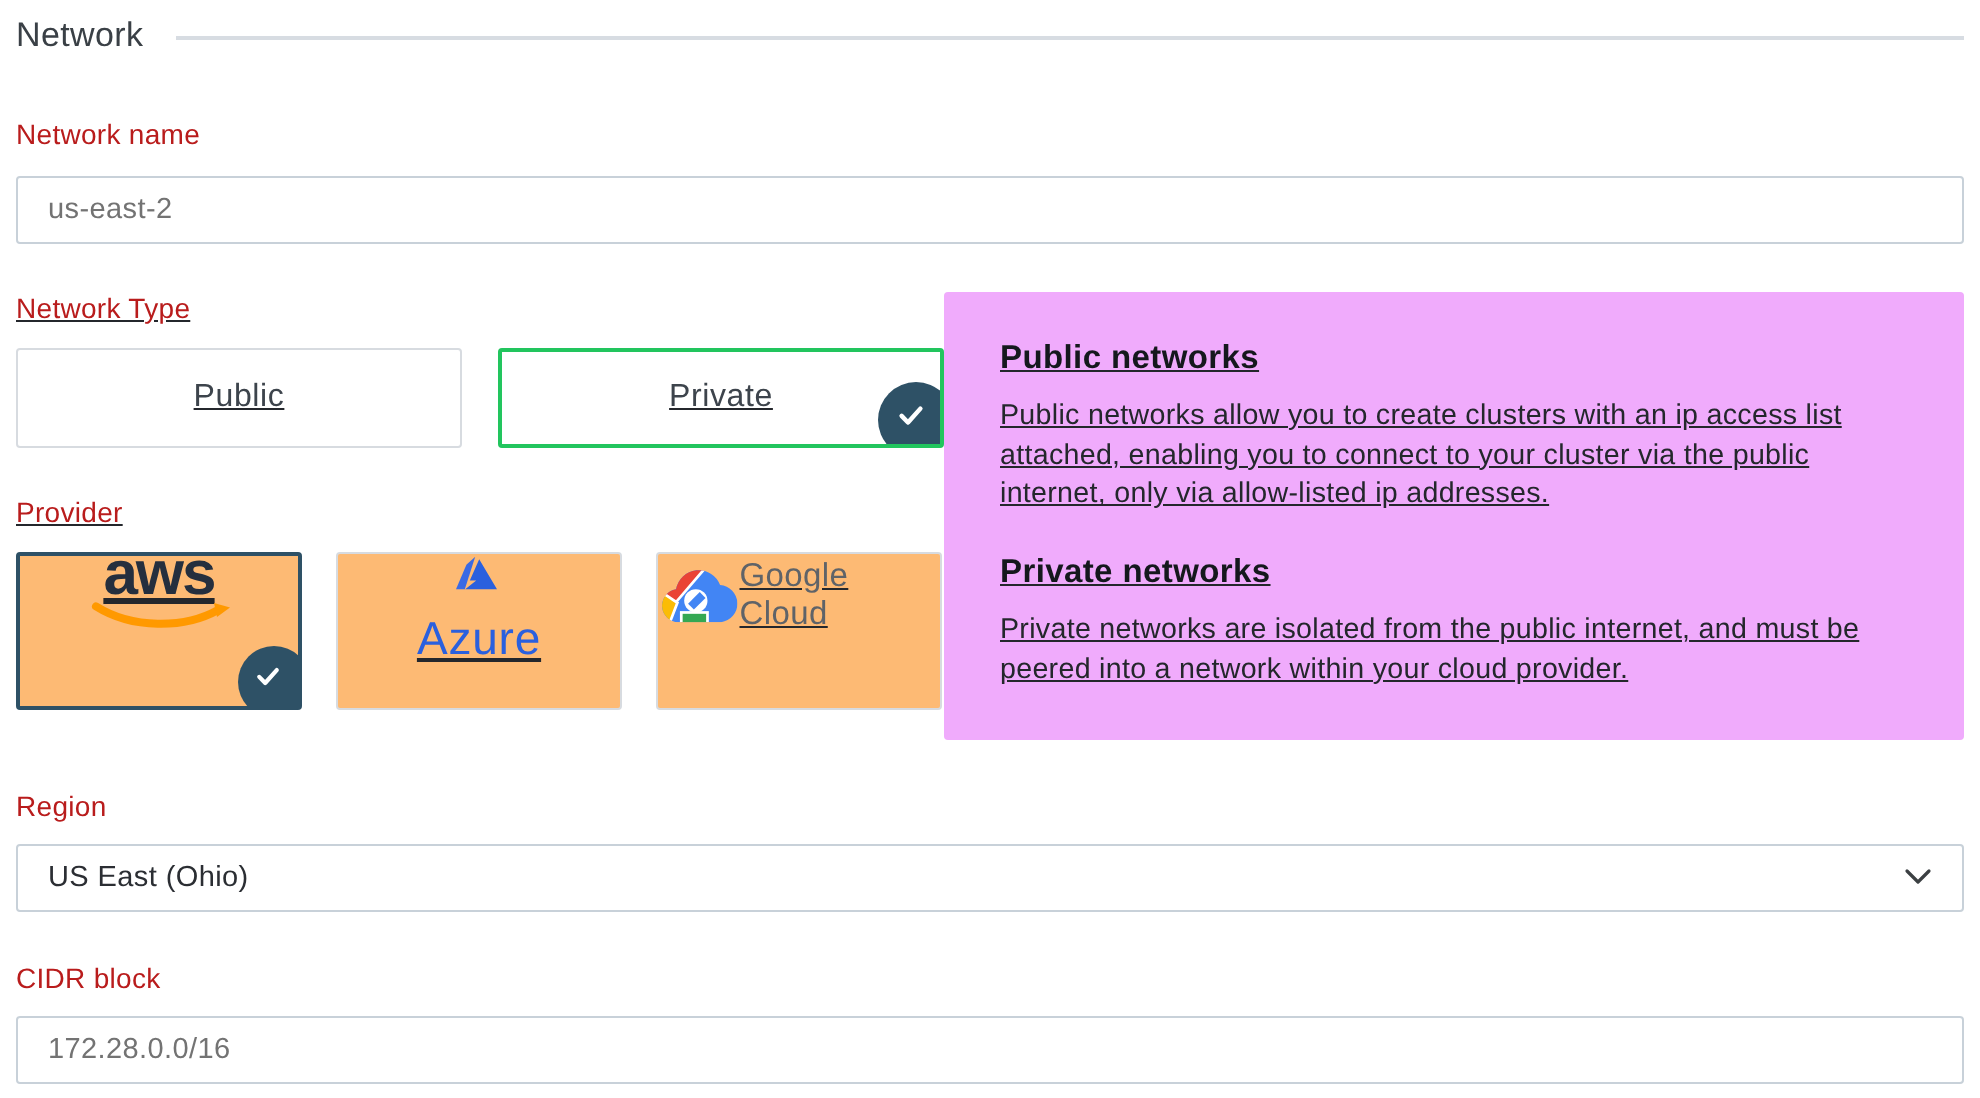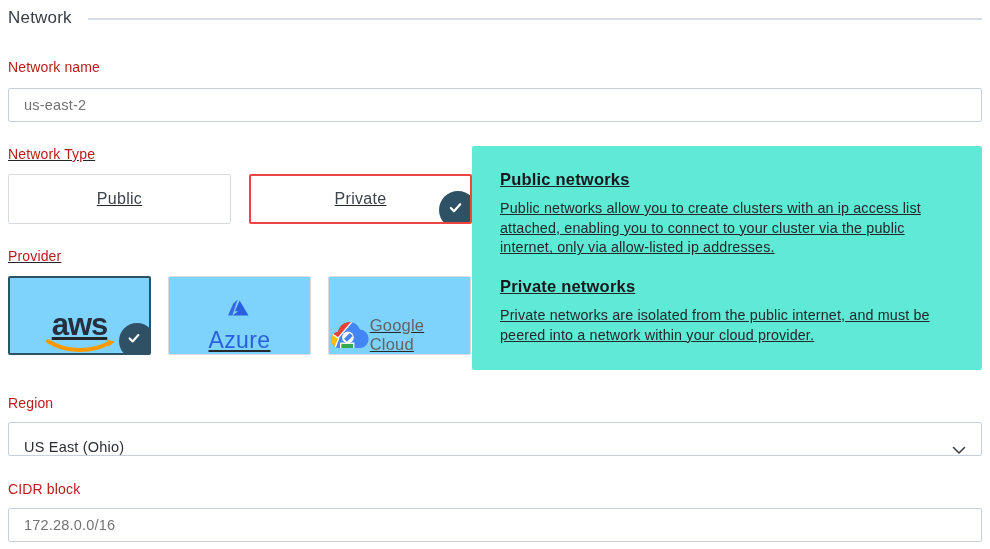--- a/index.html
+++ b/index.html
@@ -30,32 +30,32 @@
   .main-row { display:grid; grid-template-columns:464px 1fr; margin-top:24px;text-decoration:underline; }
 
   .type-row { display:flex; gap:18px; margin-top:12px; }
   .choice-btn {
     position:relative; overflow:hidden; background:#fff; cursor:pointer;
     border:1px solid #d7dbe0; border-radius:2px;
     display:flex; align-items:center; justify-content:center;
     font-size:16px; color:#3d444c; letter-spacing:0.3px;
     width:223px; height:50px;
   }
-  .choice-btn.selected { border:2px solid #ef4444; }
+  .choice-btn.selected { border:2px solid #22c55e; }
   .check-badge {
     position:absolute; right:-7px; bottom:-7px; width:38px; height:38px;
     border-radius:50%; background:#2e5166;
     display:flex; align-items:center; justify-content:center;
     padding-right:6px; padding-bottom:6px;
   }
   .provider-row { display:flex; gap:17px; margin-top:12px; }
   .provider-card {
-    position:relative; overflow:hidden; background:#7dd3fc; cursor:pointer;
+    position:relative; overflow:hidden; background:#fdba74; cursor:pointer;
     border:1px solid #d7dbe0; border-radius:2px;
-    display:flex; align-items:flex-end; justify-content:center;
+    display:flex; align-items:flex-start; justify-content:center;
     width:143px; height:79px;
   }
   .provider-card.selected { border:2px solid #2e5166; }
   .provider-card .check-badge { width:36px; height:36px; right:-6px; bottom:-6px; }
 
   .group-provider { margin-top:24px; }
 
   
   .aws-logo { display:flex; flex-direction:column; align-items:center; margin-top:-4px; }
   .aws-word { font-size:31px; font-weight:700; color:#252f3e; letter-spacing:-1px; line-height:0.85; }
@@ -63,29 +63,29 @@
 
   
   .azure-logo { display:flex; align-items:center; gap:7px;flex-direction:column; }
   .azure-word { font-size:23px; color:#2a60de; letter-spacing:0.4px; font-weight:400; }
 
   
   .gc-logo { display:flex; flex-direction:row; align-items:center; }
   .gc-word { font-size:16.5px; color:#5f6368; letter-spacing:0.2px; margin-top:2px; }
 
   
-  .info-panel { background:#5eead4; border-radius:2px; padding:24px 28px; height:100%; }
+  .info-panel { background:#f0abfc; border-radius:2px; padding:24px 28px; height:100%; }
   .info-heading { font-size:16.5px; font-weight:700; color:#15181d; letter-spacing:0.2px; margin-bottom:10px; }
   .info-body { font-size:14.3px; line-height:1.38; color:#24272c; letter-spacing:0.15px; }
   .info-section + .info-section { margin-top:19px; }
 
   .group-region { margin-top:25px; }
   .select-box {
     margin-top:11px; width:100%; height:34px; border:1px solid #c8d1d9; border-radius:2px;
-    background:#fff; display:flex; align-items:flex-end; justify-content:space-between;
+    background:#fff; display:flex; align-items:center; justify-content:space-between;
     padding:0 15px; cursor:pointer;
   }
   .select-value { font-size:14.5px; color:#2b2e33; letter-spacing:0.2px; }
 
   .group-cidr { margin-top:25px; }
   .group-cidr .text-input { margin-top:11px; }
 </style>
 </head>
 <body>
 

